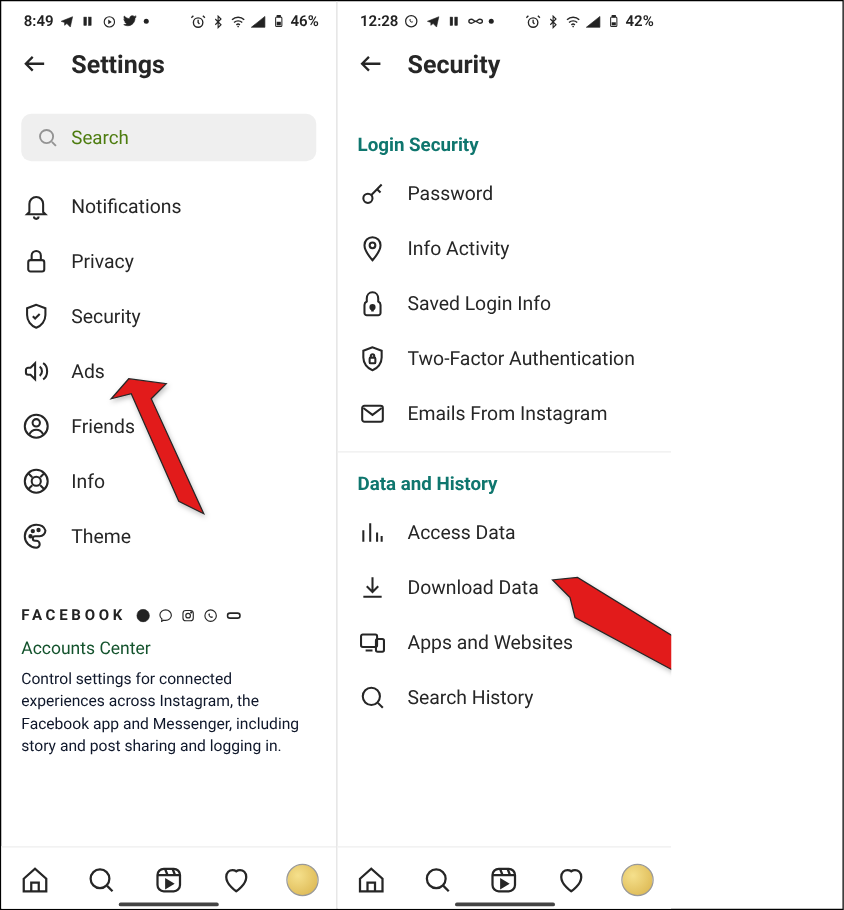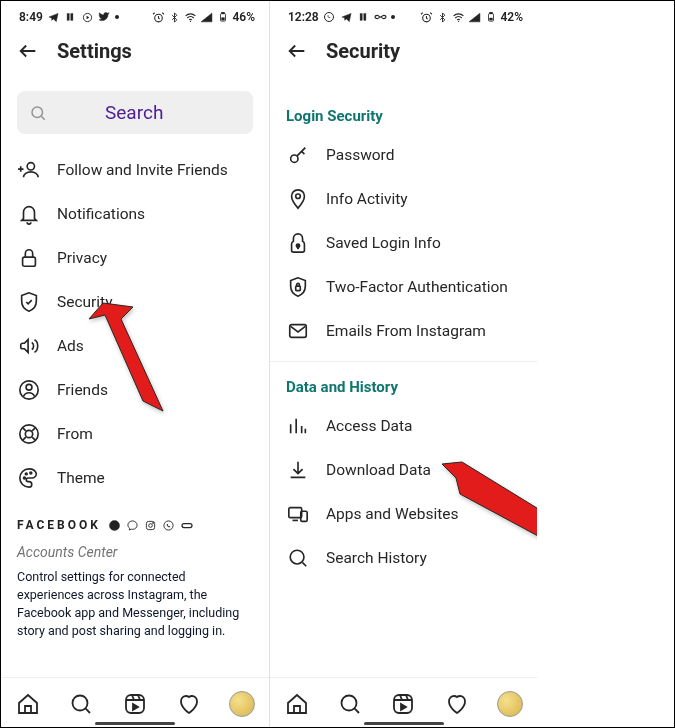--- a/index.html
+++ b/index.html
@@ -59,21 +59,21 @@
   .search-box {
     margin: 0 16px 14px 16px;
     background: #efefef;
     border-radius: 8px;
     display: flex;
     align-items: center;
     gap: 10px;
     padding: 10px 12px;
   }
   .search-box svg { opacity: .45; }
-  .search-ph { color: #4c1d95; font-size: 19px; margin-left: 48px; }
+  .search-ph { color: #4d7c0f; font-size: 15px; }
 
   
   .list { padding: 0 14px; }
   .row {
     display: flex;
     align-items: center;
     gap: 16px;
     padding: 10px 2px;
     font-size: 15.5px;
     color: #262626;
@@ -82,25 +82,25 @@
   .section-title {
     font-size: 15px;
     font-weight: 700;
     padding: 16px 16px 8px 16px;
     color: #0f766e;
   }
   .sec-divider { height:1px; background:#eee; margin: 8px 0 0 0;}
 
   
   .brand-block { padding: 18px 16px 0 16px; }
-  .brand-row { display:flex; align-items:center; gap:8px; }
+  .brand-row { display:flex; align-items:center; gap:8px;margin-top:16px; }
   .brand-name { font-size: 12px; font-weight:700; letter-spacing: 3px; color:#222;}
   .brand-icons { display:flex; gap:6px; }
   .brand-icons span { width:12px; height:12px; display:inline-flex; align-items:center; justify-content:center;}
-  .accounts-link { color:#737373; font-size:14px; padding:12px 0 8px 0;font-style:italic; }
+  .accounts-link { color:#14532d; font-size:14px; padding:12px 0 8px 0; }
   .brand-desc { color:#0f172a; font-size:12.5px; line-height:1.45; }
 
   
   .bottom-nav {
     position: absolute;
     bottom: 0;
     left:0; right:0;
     height: 52px;
     display:flex;
     align-items:center;
@@ -202,29 +202,20 @@
           <circle cx="11" cy="11" r="7"></circle>
           <path d="m21 21-4.3-4.3"></path>
         </svg>
       <span class="search-ph">Search</span>
     </div>
 
     <div class="list">
       <div class="row">
         <span class="ic">
             <svg width="22" height="22" viewBox="0 0 24 24" fill="none" stroke-width="1.8">
-              <circle cx="14" cy="8" r="4"></circle>
-              <path d="M6 20c0-3.3 3.6-6 8-6s8 2.7 8 6M3 8v6M0 11h6"></path>
-            </svg>
-          </span>
-        <span>Follow and Invite Friends</span>
-      </div>
-      <div class="row">
-        <span class="ic">
-            <svg width="22" height="22" viewBox="0 0 24 24" fill="none" stroke-width="1.8">
               <path d="M6 17V10a6 6 0 1 1 12 0v7l2 2H4l2-2zM10 21a2 2 0 0 0 4 0"></path>
             </svg>
           </span>
         <span>Notifications</span>
       </div>
       <div class="row">
         <span class="ic">
             <svg width="22" height="22" viewBox="0 0 24 24" fill="none" stroke-width="1.8">
               <rect x="5" y="11" width="14" height="10" rx="2"></rect>
               <path d="M8 11V7a4 4 0 0 1 8 0v4"></path>
@@ -260,21 +251,21 @@
         <span>Friends</span>
       </div>
       <div class="row">
         <span class="ic">
             <svg width="22" height="22" viewBox="0 0 24 24" fill="none" stroke-width="1.8">
               <circle cx="12" cy="12" r="10"></circle>
               <circle cx="12" cy="12" r="4"></circle>
               <path d="M5 5l3.5 3.5M19 5l-3.5 3.5M5 19l3.5-3.5M19 19l-3.5-3.5"></path>
             </svg>
           </span>
-        <span>From</span>
+        <span>Info</span>
       </div>
       <div class="row">
         <span class="ic">
             <svg width="22" height="22" viewBox="0 0 24 24" fill="none" stroke-width="1.8">
               <path d="M12 2a10 10 0 1 0 0 20 3 3 0 0 0 0-6h-1a2 2 0 0 1 0-4h4a5 5 0 0 0 5-5C19 4 16 2 12 2z"></path>
               <circle cx="7" cy="12" r="1" fill="#262626"></circle>
               <circle cx="9" cy="7.5" r="1" fill="#262626"></circle>
               <circle cx="14" cy="6.5" r="1" fill="#262626"></circle>
             </svg>
           </span>

